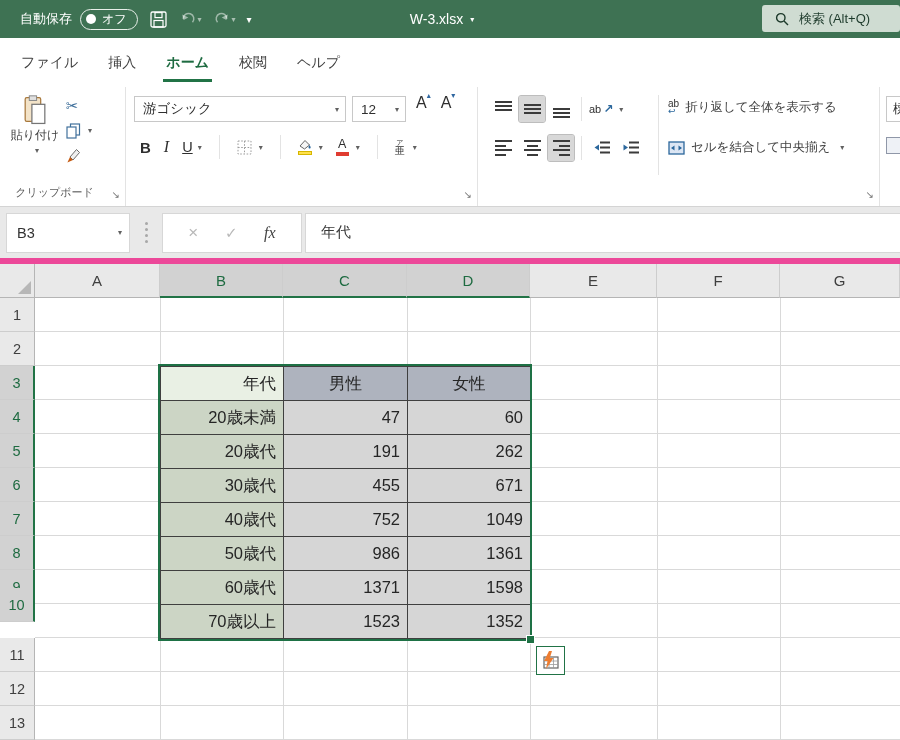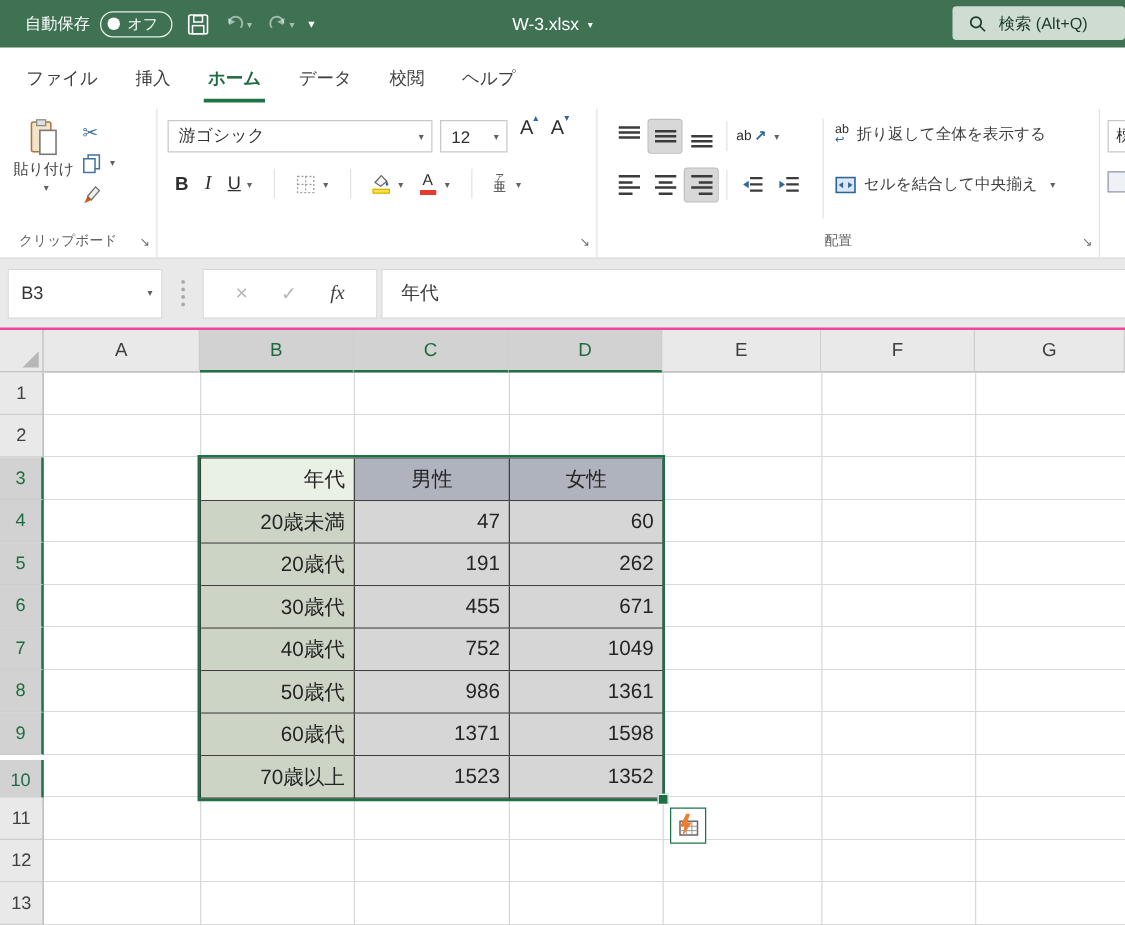--- a/index.html
+++ b/index.html
@@ -102,21 +102,21 @@
   .wrapicon .w1 { font-size:10px; color:#2f2f2f; }
   .wrapicon .w2 { font-size:9px; color:#2b679c; margin-top:-2px; }
 
   .numbox { position:absolute; left:6px; top:9px; width:60px; height:26px;
     border:1px solid #c8c8c8; background:#fff; font-size:13px; color:#2f2f2f;
     display:flex; align-items:center; padding-left:6px; }
   .numicon { position:absolute; left:6px; top:50px; width:15px; height:17px;
     border:1px solid #8f97a8; background:#eef1f6; }
 
   
-  .fbar { height:57px; background:#e9e9e9; border-bottom:2px solid #ec4899;
+  .fbar { height:57px; background:#e9e9e9; border-bottom:6px solid #ec4899;
     display:flex; align-items:center; }
   .namebox { margin-left:6px; width:124px; height:40px; background:#fff;
     border:1px solid #d7d7d7; display:flex; align-items:center;
     padding:0 7px 0 10px; font-size:14.5px; color:#333; }
   .namebox .dd { margin-left:auto; }
   .dotgrip { display:flex; flex-direction:column; gap:3px; margin:0 14px 0 15px; }
   .dotgrip i { width:3px; height:3px; border-radius:50%; background:#a8a8a8;
     display:block; }
   .fxbox { width:140px; height:40px; background:#fff; border:1px solid #d7d7d7;
     display:flex; align-items:center; justify-content:space-around;
@@ -219,21 +219,20 @@
       <line x1="9" y1="9" x2="13" y2="13" stroke="#1d3a2b" stroke-width="1.4"></line>
     </svg>
     <span>検索 (Alt+Q)</span>
   </div>
 </div>
 
 <div class="tabrow">
   <span class="tab">ファイル</span>
   <span class="tab">挿入</span>
   <span class="tab active">ホーム</span>
-  <span class="tab">データ</span>
   <span class="tab">校閲</span>
   <span class="tab">ヘルプ</span>
 </div>
 
 <div class="ribbon">
 
   <div class="rgroup g-clip">
     <div class="paste-btn">
       <svg width="26" height="30" viewBox="0 0 24 29">
         <rect x="2.5" y="2.5" width="15" height="23" rx="1.5" fill="#f3e3c8" stroke="#a8783c" stroke-width="1.2"></rect>
@@ -403,21 +402,20 @@
     </div>
     <div class="wrap-row" style="left:190px;top:52px;">
       <svg width="17" height="14" viewBox="0 0 17 14">
         <rect x="1" y="1" width="15" height="12" fill="#dce6f4" stroke="#2b679c" stroke-width="1.3"></rect>
         <polygon points="3,7 6.5,4.5 6.5,9.5" fill="#2b679c"></polygon>
         <polygon points="14,7 10.5,4.5 10.5,9.5" fill="#2b679c"></polygon>
       </svg>
       <span>セルを結合して中央揃え</span>
       <span class="dd">▾</span>
     </div>
-    <div class="glabel">配置</div>
     <span class="launcher">↘</span>
   </div>
 
   <div class="rgroup g-num">
     <div class="numbox">
       <span>標</span>
     </div>
     <div class="numicon"></div>
   </div>
 </div>
@@ -460,21 +458,21 @@
 
   <div class="rhead" style="top:34px;">1</div>
   <div class="rhead" style="top:68px;">2</div>
   <div class="rhead sel" style="top:102px;">3</div>
   <div class="rhead sel" style="top:136px;">4</div>
   <div class="rhead sel" style="top:170px;">5</div>
   <div class="rhead sel" style="top:204px;">6</div>
   <div class="rhead sel" style="top:238px;">7</div>
   <div class="rhead sel" style="top:272px;">8</div>
   <div class="rhead sel" style="top:306px;">9</div>
-  <div class="rhead sel" style="top:344px;">10</div>
+  <div class="rhead sel" style="top:324px;">10</div>
   <div class="rhead" style="top:374px;">11</div>
   <div class="rhead" style="top:408px;">12</div>
   <div class="rhead" style="top:442px;">13</div>
 
   <div class="dtable">
     <div class="tcell bg-b3">年代</div>
     <div class="tcell bg-gh center">男性</div>
     <div class="tcell bg-gh center">女性</div>
 
     <div class="tcell bg-age">20歳未満</div>

